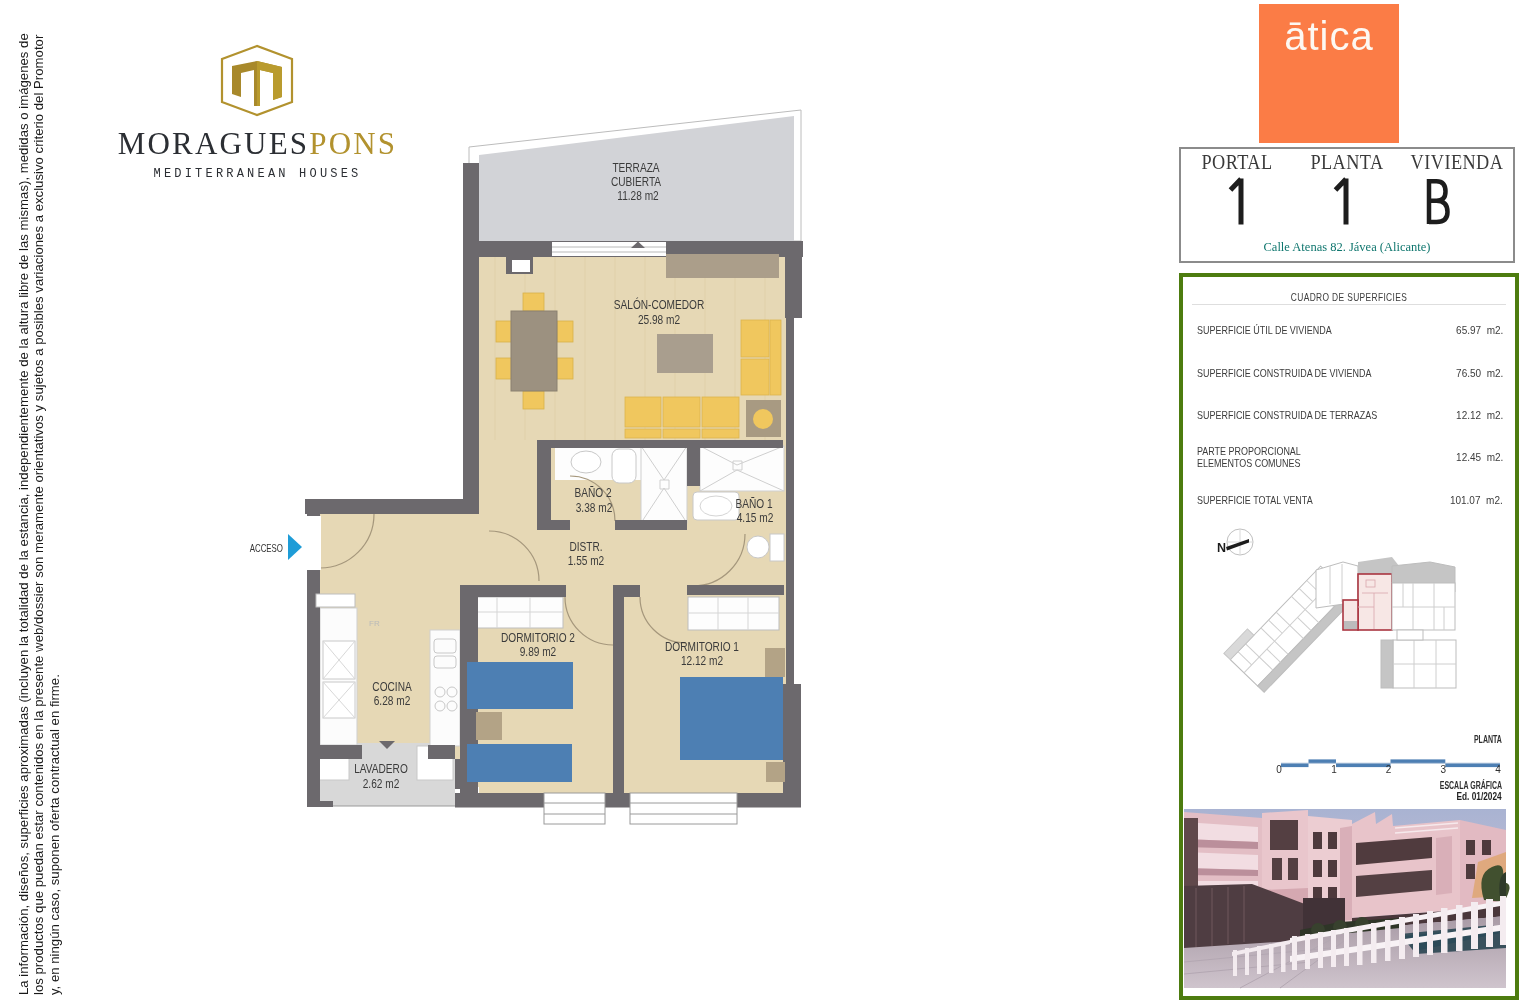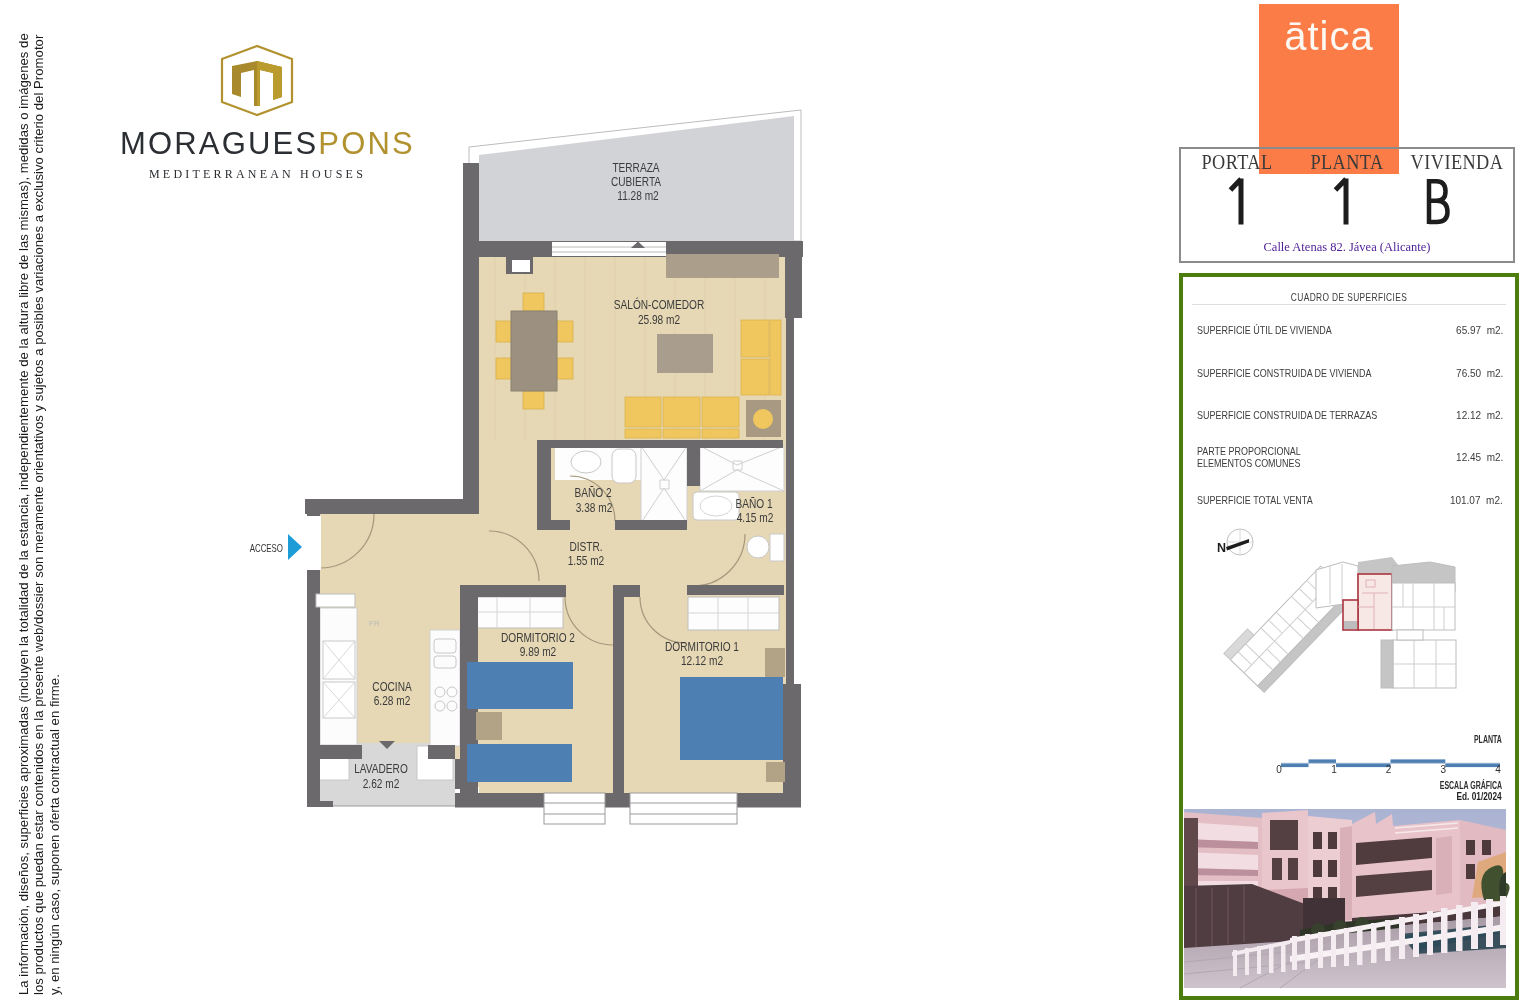--- a/index.html
+++ b/index.html
@@ -3,32 +3,32 @@
 <meta charset="utf-8">
 <style>
   html,body{margin:0;padding:0;}
   body{width:1536px;height:1007px;position:relative;background:#ffffff;
        font-family:"Liberation Sans", sans-serif;overflow:hidden;}
   .abs{position:absolute;}
   #legal{left:-444px;top:489px;width:966px;height:46px;
          transform:rotate(-90deg);
          font-size:13.2px;line-height:15.3px;color:#1a1a1a;letter-spacing:0px;}
   
-  #logoword{left:100px;top:126px;width:315px;text-align:right;
-            font-size:31px;color:#2b2e33;letter-spacing:2.2px;}
+  #logoword{left:100px;top:126px;width:315px;text-align:center;
+            font-size:31px;color:#2b2e33;letter-spacing:2.2px;font-family:Liberation Serif, serif;}
   #logoword .gold{color:#b2922e;}
   #logosub{left:100px;top:167px;width:315px;text-align:center;
-           font-family:Liberation Serif, serif;font-size:12px;color:#2b2e33;letter-spacing:3.2px;}
+           font-family:Liberation Mono, monospace;font-size:12px;color:#2b2e33;letter-spacing:3.2px;}
   
-  #atica{left:1259px;top:4px;width:140px;height:170px;background:#fb7c46;}
+  #atica{left:1259px;top:4px;width:140px;height:139px;background:#fb7c46;}
   #atica div{text-align:center;color:#fdf8f2;font-size:40px;margin-top:10px;letter-spacing:1px;}
   
   #box1{left:1179px;top:147px;width:332px;height:112px;border:2px solid #8b8b8b;font-family:Liberation Serif, serif;}
   .hdr{position:absolute;top:1px;width:110px;text-align:center;font-size:21px;color:#3a3a3a;letter-spacing:0.5px;transform:scaleX(0.87);}
-  #addr{position:absolute;top:91px;width:100%;text-align:center;font-size:12.5px;color:#4c1d95;}
+  #addr{position:absolute;top:91px;width:100%;text-align:center;font-size:12.5px;color:#0f766e;}
   
   #box2{left:1179px;top:273px;width:332px;height:719px;border:4px solid #4d7c0f;}
   #cuadro{position:absolute;left:0;top:0;width:100%;}
   #cuadro .title{position:absolute;top:14px;width:100%;text-align:center;font-size:11.5px;color:#3c3c3c;letter-spacing:0.5px;transform:scaleX(0.73);}
   .row-l{position:absolute;left:14px;font-size:11.5px;color:#3c3c3c;transform:scaleX(0.78);transform-origin:left center;white-space:nowrap;}
   .row-v{position:absolute;right:12px;font-size:11.5px;color:#3c3c3c;text-align:right;transform:scaleX(0.87);transform-origin:right center;}
   #planta-lbl{position:absolute;right:13px;top:457px;font-size:10px;font-weight:bold;color:#2f2f2f;transform:scaleX(0.7);transform-origin:right center;}
   #escala-lbl{position:absolute;right:13px;top:503px;font-size:10px;font-weight:bold;color:#2f2f2f;transform:scaleX(0.7);transform-origin:right center;}
   #ed-lbl{position:absolute;right:13px;top:512.5px;font-size:11.5px;font-weight:bold;color:#1f1f1f;transform:scaleX(0.72);transform-origin:right center;}
 </style>

